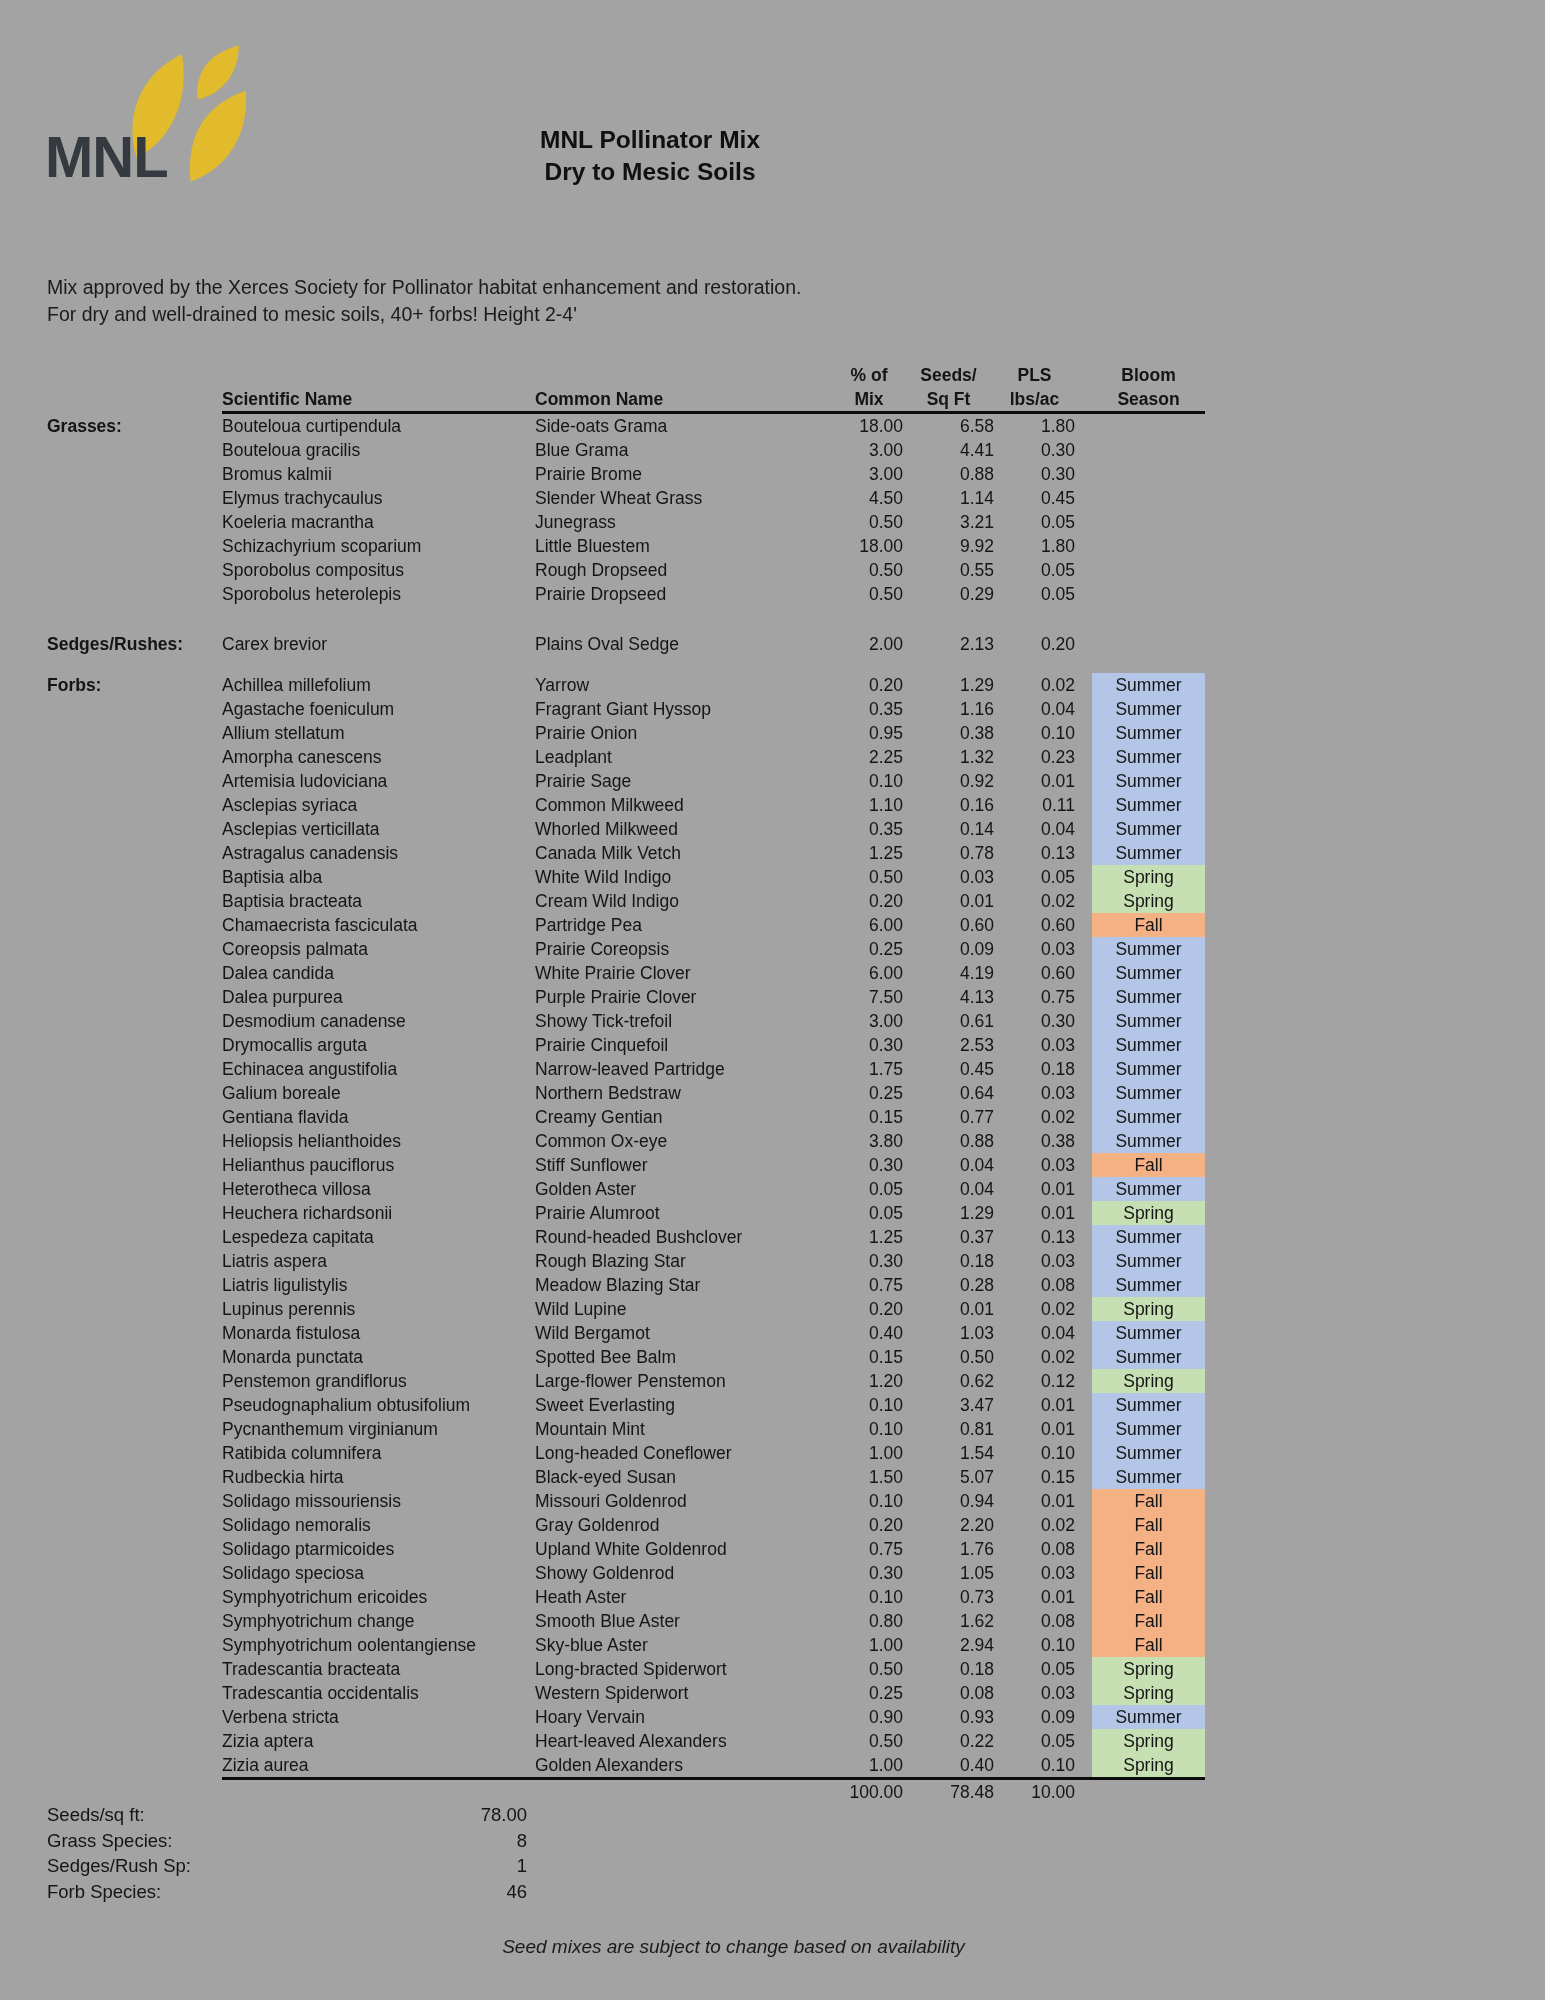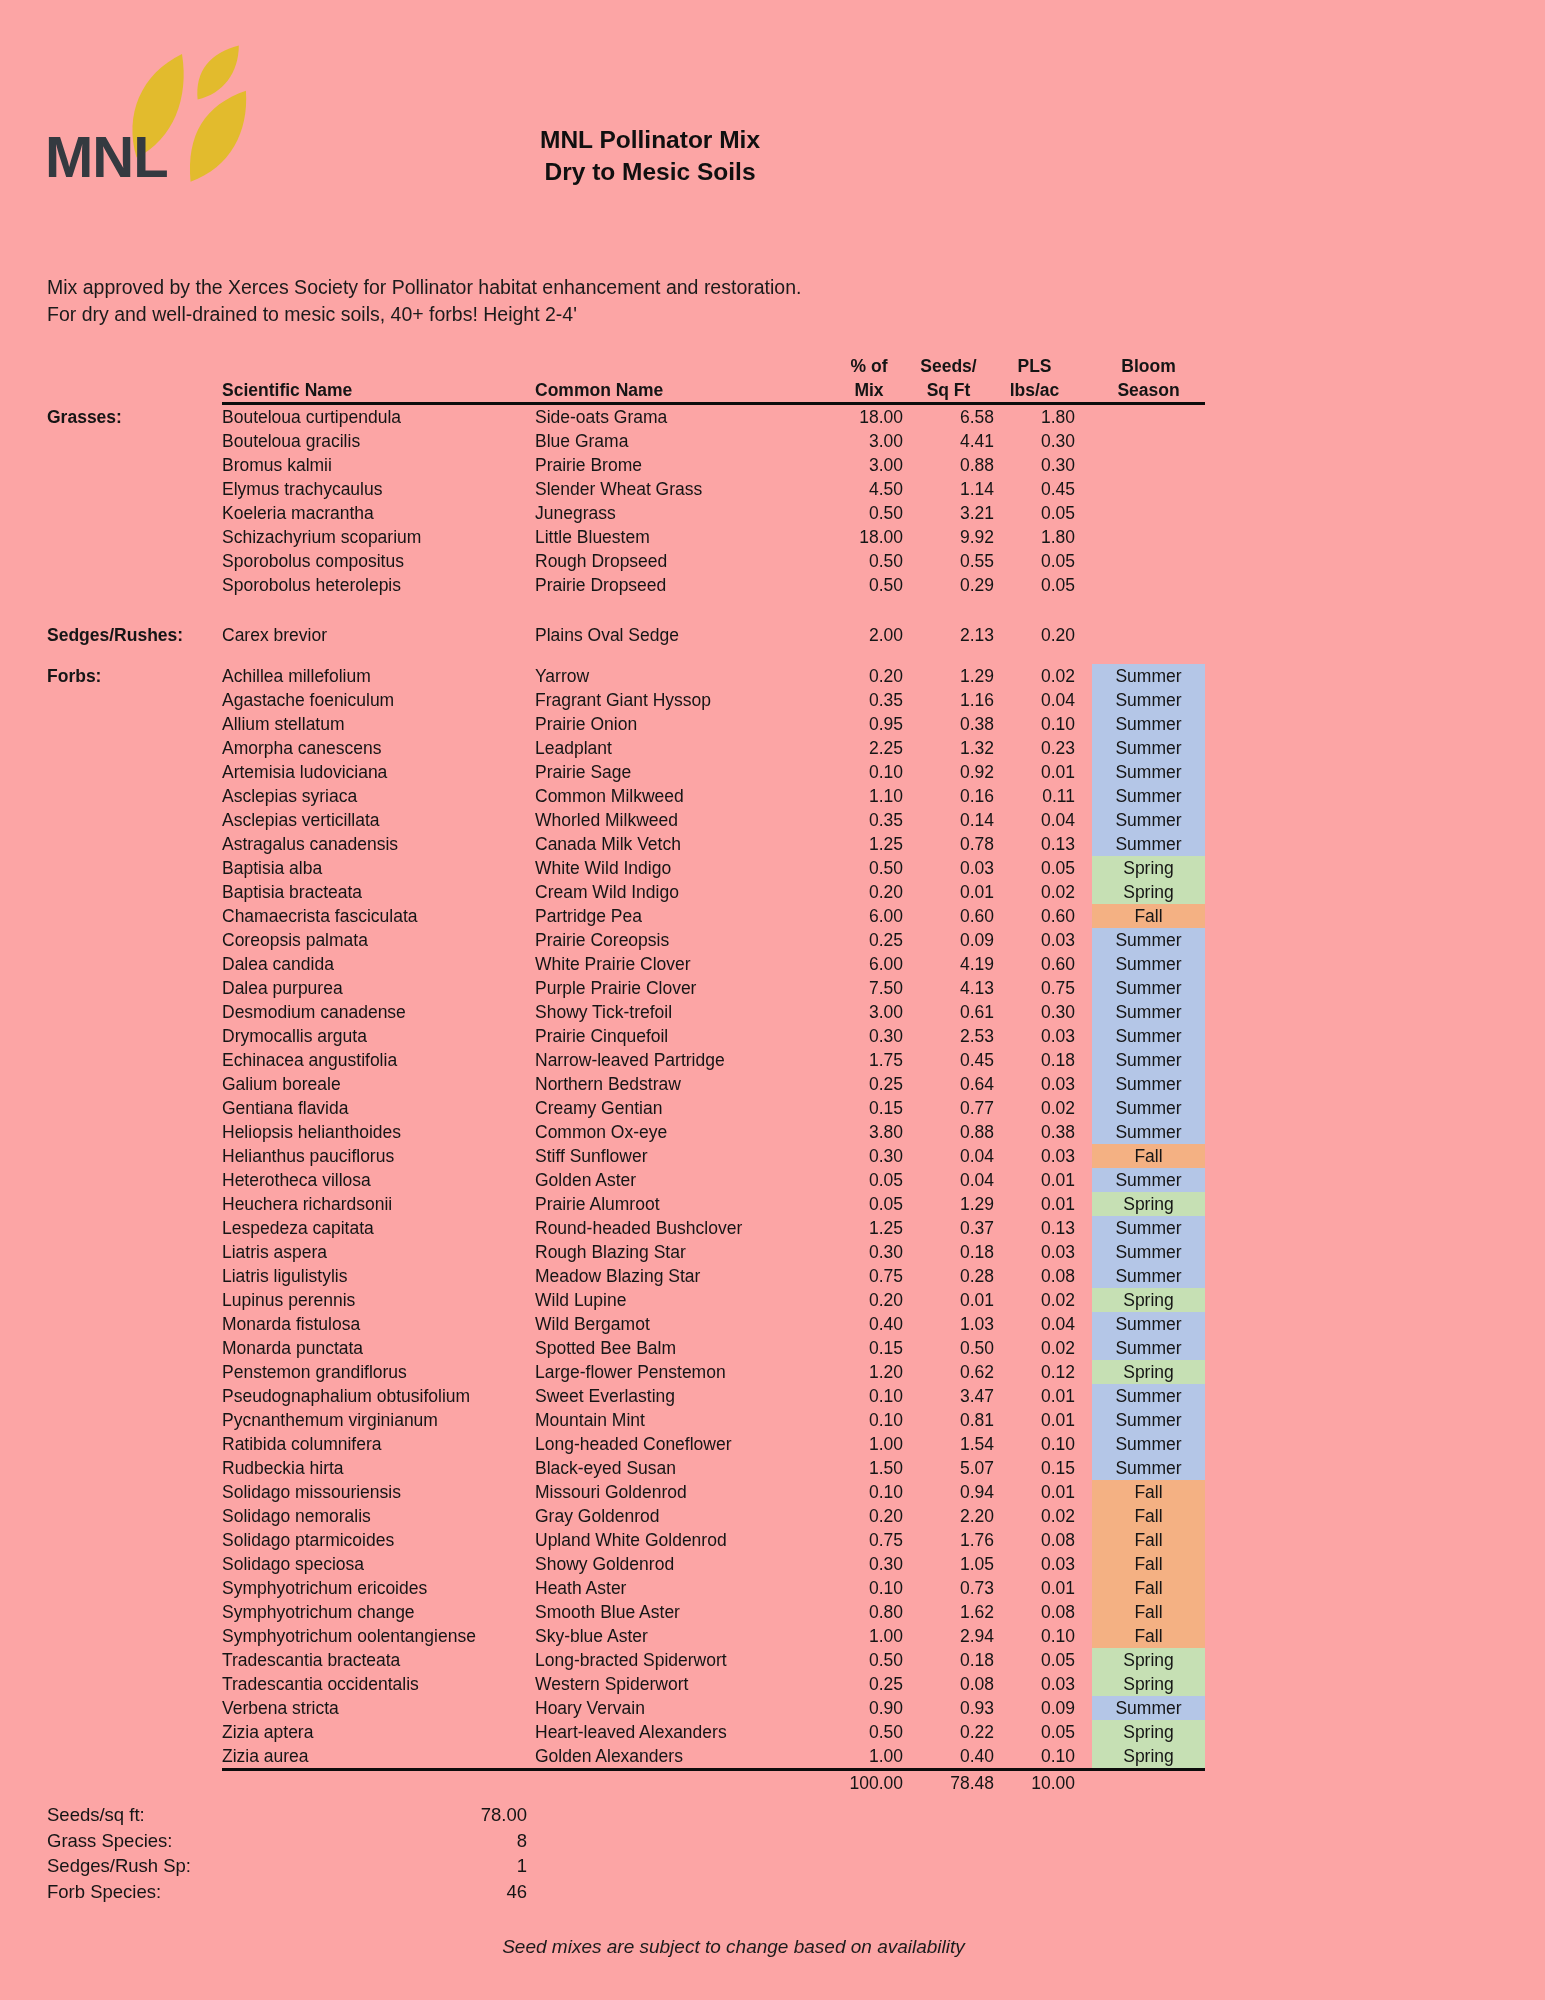--- a/index.html
+++ b/index.html
@@ -1,32 +1,32 @@
 <!DOCTYPE html>
 <html><head>
 <meta charset="utf-8">
 <style>
   html,body{margin:0;padding:0;background:#ffffff;}
   .page{
-    position:relative;width:1545px;height:2000px;background:#fca5a5;
+    position:relative;width:1545px;height:2000px;background:#a3a3a3;
     font-family:"Liberation Sans", sans-serif;color:#151515;overflow:hidden;
   }
   
   .logo{position:absolute;left:45px;top:44px;width:215px;height:145px;}
   .logo svg{position:absolute;left:62px;top:0;width:150px;height:142px;}
   .logo-text{position:absolute;left:0;top:84px;font-size:58px;font-weight:bold;
     letter-spacing:-1px;color:#343A40;line-height:1;}
   
   .title{position:absolute;left:475px;top:124px;width:350px;text-align:center;
     font-size:24.5px;font-weight:bold;line-height:32px;color:#101010;}
   
   .intro{position:absolute;left:47px;top:274px;font-size:19.5px;
     line-height:27px;color:#1b1b1b;}
   
-  .mixtable{position:absolute;left:47px;top:354px;width:1158px;font-size:17.5px;}
+  .mixtable{position:absolute;left:47px;top:363px;width:1158px;font-size:17.5px;}
   .grid{display:grid;grid-template-columns:175px 313px 300px 68px 91px 81px 17px 113px;align-items:center;}
   .hline{height:24px;line-height:24px;font-weight:bold;}
   .row{height:24px;line-height:24px;}
   .totals-row{height:24px;line-height:24px;}
   .c-num{text-align:right;}
   .c-hnum{text-align:center;font-weight:bold;}
   .c-label{font-weight:bold;}
   .rule{height:3px;background:#0c0c0c;margin-left:175px;}
   .spacer1{height:26px;}
   .spacer2{height:17px;}

